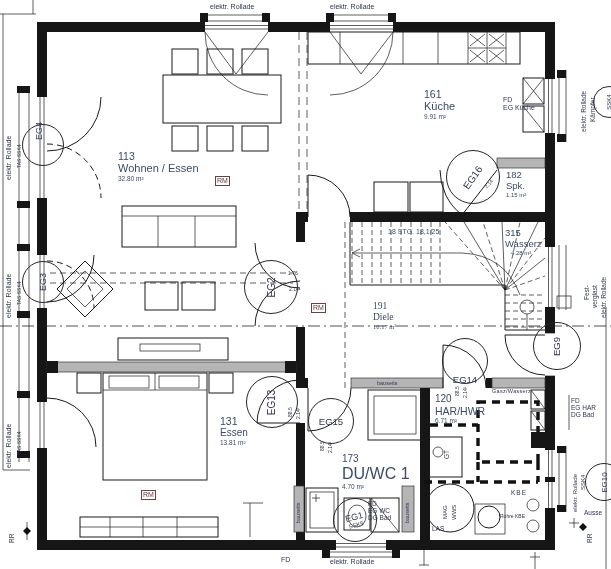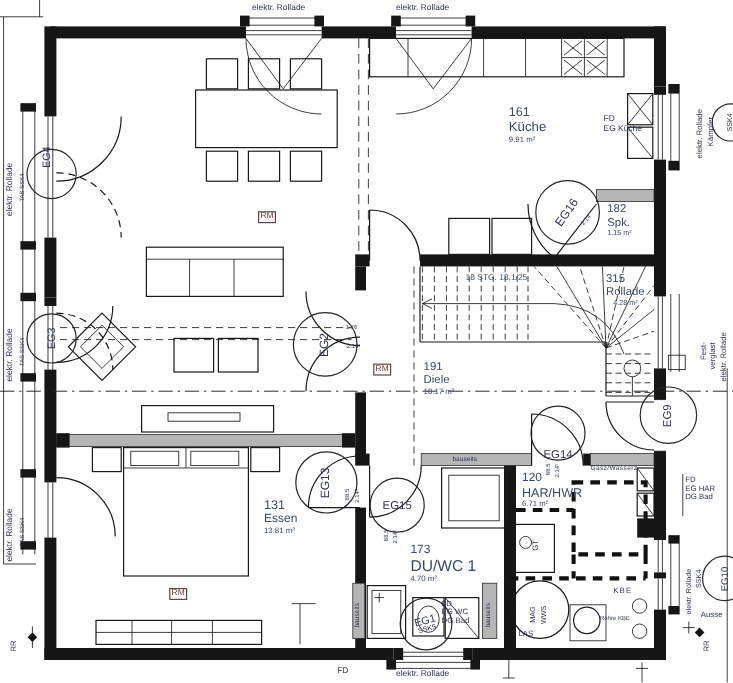--- a/index.html
+++ b/index.html
@@ -221,48 +221,53 @@
   <g>
     <path class="thin" d="M0,14 H36 M33,0 V14 M3,14 V470 M3,470 H30"></path>
     <path class="thin" d="M27,522 V540"></path>
         <polygon points="27,527 31,531 27,535 23,531" fill="#111"></polygon>
     <path class="thin" d="M606,307 V569 M569,395 V430 M569,523 H579 M574,518 V528"></path>
     <polygon points="583,523 587,527 583,531 579,527" fill="#111"></polygon>
     <path class="thin" d="M424,550 V565 M419,565 H429 M535,552 V569 M530,557 H540"></path>
   </g>
 </svg>
 
+<div class="room" style="left:118px;top:150px;">
+  <div class="num">113</div>
+  <div class="nm">Wohnen / Essen</div>
+  <div class="ar">32.80 m²</div>
+</div>
 <div class="room" style="left:424px;top:88px;">
   <div class="num">161</div>
   <div class="nm">Küche</div>
   <div class="ar">9.91 m²</div>
 </div>
 <div class="room small" style="left:506px;top:170px;">
   <div class="num">182</div>
   <div class="nm">Spk.</div>
   <div class="ar" style="font-size:6px">1.15 m²</div>
 </div>
 <div class="room small" style="left:505px;top:228px;">
   <div class="num">315</div>
-  <div class="nm">Rollade</div>
+  <div class="nm">Wasserz</div>
   <div class="ar" style="font-size:6px;margin-left:6px">4.28 m²</div>
 </div>
-<div class="room small" style="left:353px;top:301px;">
+<div class="room small" style="left:373px;top:301px;font-family:Liberation Serif, serif;">
   <div class="num">191</div>
   <div class="nm">Diele</div>
   <div class="ar">10.17 m²</div>
 </div>
 <div class="room" style="left:220px;top:415px;">
   <div class="num">131</div>
   <div class="nm" style="font-size:10px">Essen</div>
   <div class="ar">13.81 m²</div>
 </div>
 <div class="room" style="left:342px;top:453px;">
   <div class="num" style="font-size:10px">173</div>
-  <div class="nm" style="font-size:13px">DU/WC 1</div>
+  <div class="nm" style="font-size:16px">DU/WC 1</div>
   <div class="ar">4.70 m²</div>
 </div>
 <div class="room" style="left:435px;top:393px;">
   <div class="num" style="font-size:10px">120</div>
   <div class="nm" style="font-size:10.5px">HAR/HWR</div>
   <div class="ar">6.71 m²</div>
 </div>
 
 <span class="lbl blue" style="left:388px;top:228px;font-size:7px;">18 STG. 18,1/25</span>
 

